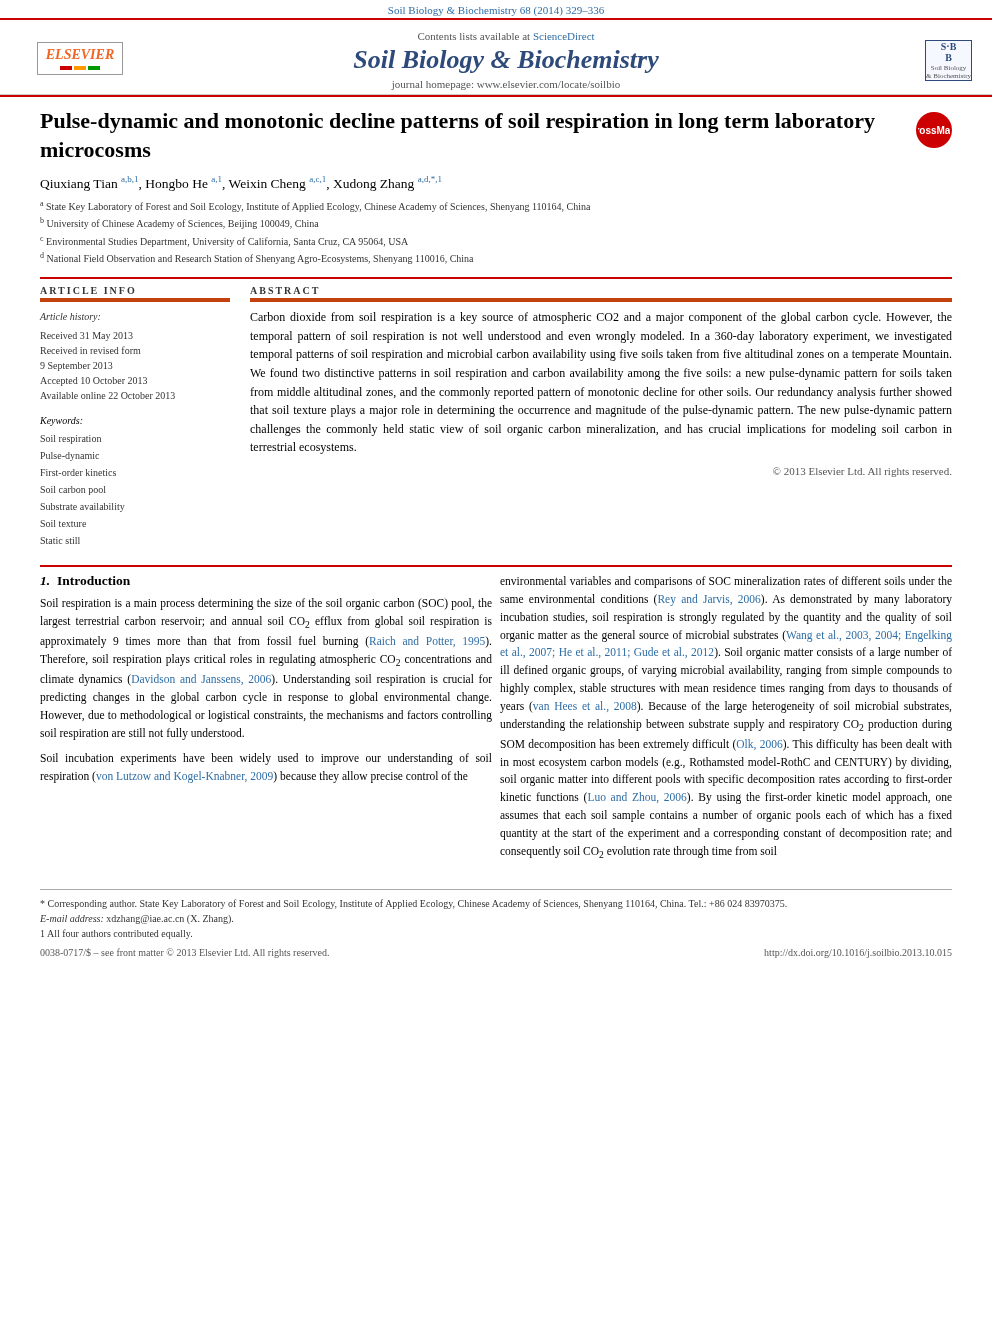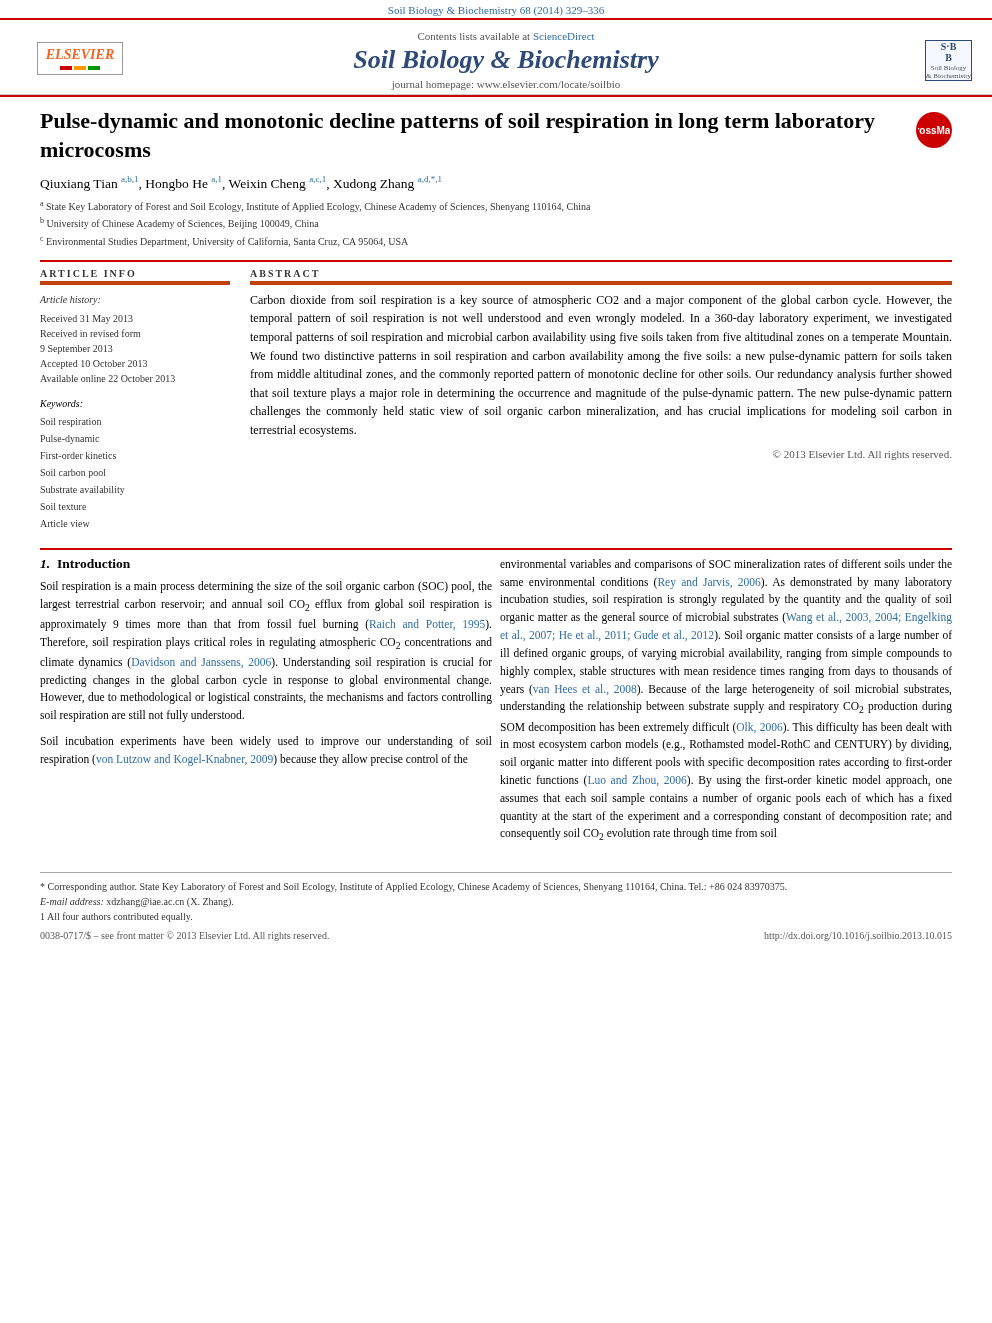--- a/index.html
+++ b/index.html
@@ -298,20 +298,21 @@
   </div>
 
   <div class="authors-line">
     Qiuxiang Tian <sup>a,b,1</sup>, Hongbo He <sup>a,1</sup>, Weixin Cheng <sup>a,c,1</sup>, Xudong Zhang <sup>a,d,*,1</sup>
   </div>
 
   <div class="affiliations">
     <div><sup>a</sup> State Key Laboratory of Forest and Soil Ecology, Institute of Applied Ecology, Chinese Academy of Sciences, Shenyang 110164, China</div>
     <div><sup>b</sup> University of Chinese Academy of Sciences, Beijing 100049, China</div>
     <div><sup>c</sup> Environmental Studies Department, University of California, Santa Cruz, CA 95064, USA</div>
+    <div><sup>d</sup> National Field Observation and Research Station of Shenyang Agro-Ecosystems, Shenyang 110016, China</div>
   </div>
 
   <hr class="divider-red">
 
   <div class="two-col">
 
     <div class="left-col">
       <div class="section-label">ARTICLE INFO</div>
       <div class="article-history">
         <span class="label italic">Article history:</span>
@@ -323,21 +324,21 @@
       </div>
       <div class="keywords-section">
         <div class="keywords-label italic">Keywords:</div>
         <div class="keywords-list" id="keywords-list">
             <div>Soil respiration</div>
             <div>Pulse-dynamic</div>
             <div>First-order kinetics</div>
             <div>Soil carbon pool</div>
             <div>Substrate availability</div>
             <div>Soil texture</div>
-            <div>Article view</div>
+            <div>Static still</div>
           </div>
       </div>
     </div>
 
     <div class="right-col">
       <div class="section-label">ABSTRACT</div>
       <div class="abstract-text">
         <p>Carbon dioxide from soil respiration is a key source of atmospheric CO2 and a major component of the global carbon cycle. However, the temporal pattern of soil respiration is not well understood and even wrongly modeled. In a 360-day laboratory experiment, we investigated temporal patterns of soil respiration and microbial carbon availability using five soils taken from five altitudinal zones on a temperate Mountain. We found two distinctive patterns in soil respiration and carbon availability among the five soils: a new pulse-dynamic pattern for soils taken from middle altitudinal zones, and the commonly reported pattern of monotonic decline for other soils. Our redundancy analysis further showed that soil texture plays a major role in determining the occurrence and magnitude of the pulse-dynamic pattern. The new pulse-dynamic pattern challenges the commonly held static view of soil organic carbon mineralization, and has crucial implications for modeling soil carbon in terrestrial ecosystems.</p>
       </div>
       <div class="copyright-line">© 2013 Elsevier Ltd. All rights reserved.</div>

